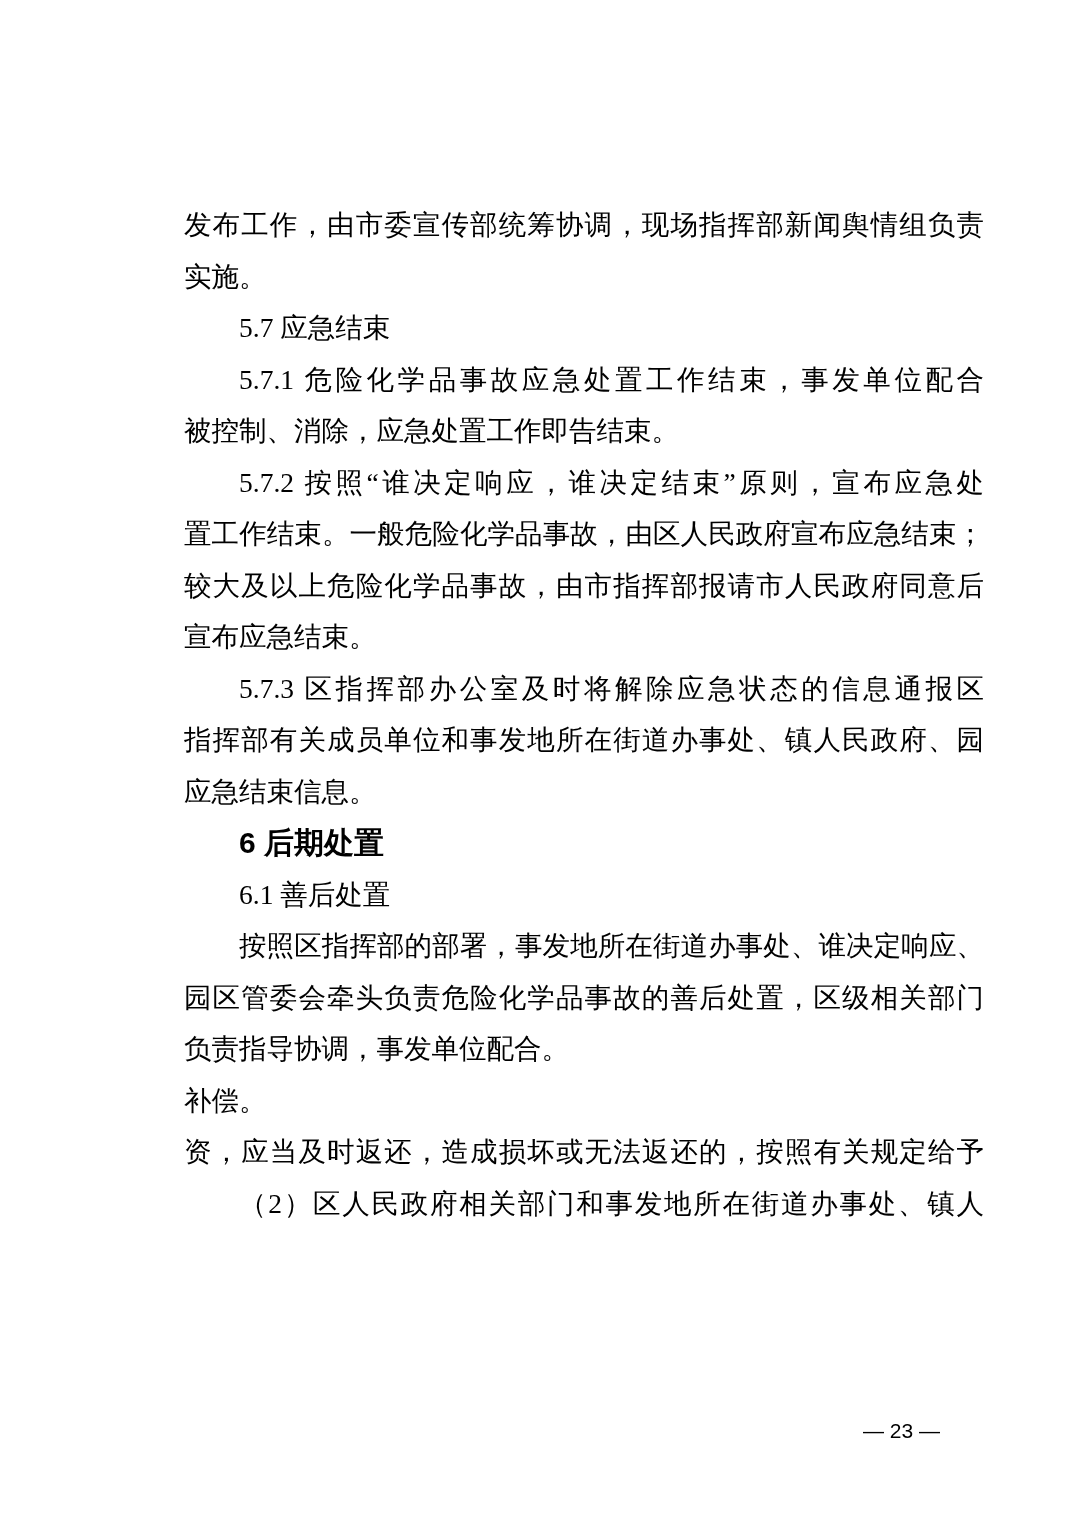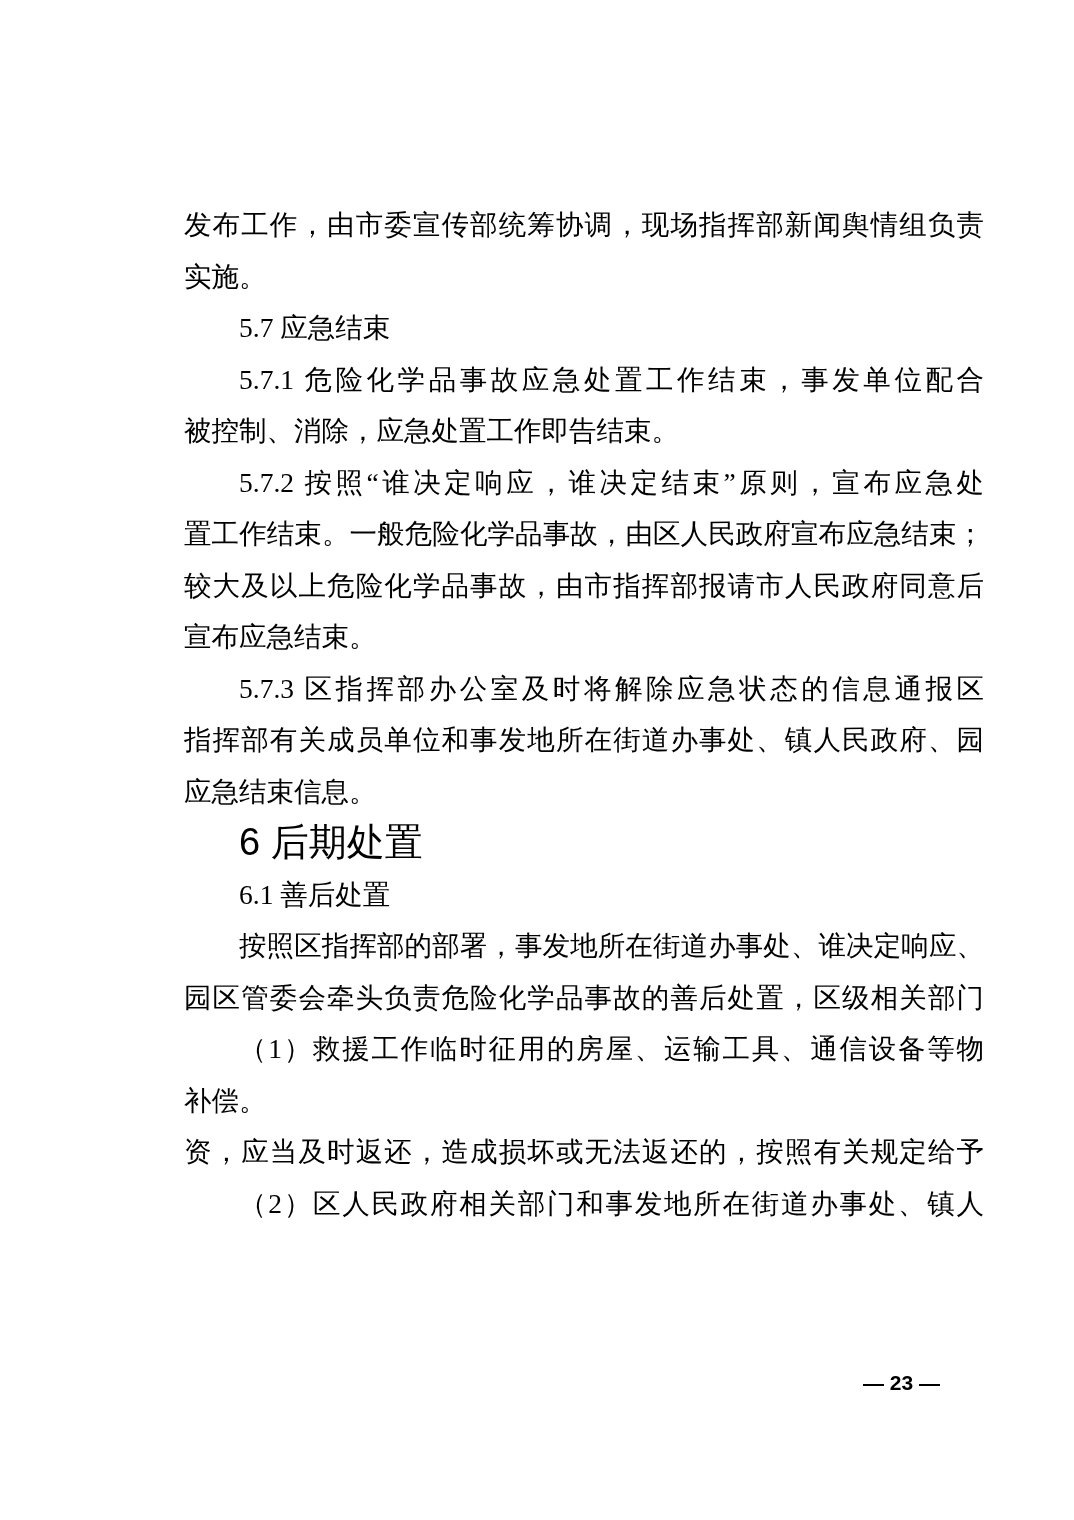--- a/index.html
+++ b/index.html
@@ -38,32 +38,31 @@
   }
   .line.endline {
     text-align: right;
     text-align-last: left;
   }
   .line.indent {
     text-indent: 55px;
   }
   .line.heading {
     font-family: "Liberation Sans", "DejaVu Sans", sans-serif;
-    font-weight: normal;
-    font-size: 38px;
+    font-weight: bold;
+    font-size: 30px;
   }
   .page-number {
     position: absolute;
     right: 134px;
-    top: 1368px;
+    top: 1416px;
     font-size: 21px;
     line-height: 30px;
     font-family: "Liberation Sans", "DejaVu Sans", sans-serif;
     color: #000000;
-    font-weight: bold;
   }
 </style>
 </head>
 <body>
 
 <div class="doc-page">
   <div class="doc-content" id="doc-content">
       <div class="line stretch">发布工作，由市委宣传部统筹协调，现场指挥部新闻舆情组负责</div>
       <div class="line endline">实施。</div>
       <div class="line indent endline">5.7 应急结束</div>
@@ -73,19 +72,19 @@
       <div class="line stretch">置工作结束。一般危险化学品事故，由区人民政府宣布应急结束；</div>
       <div class="line stretch">较大及以上危险化学品事故，由市指挥部报请市人民政府同意后</div>
       <div class="line endline">宣布应急结束。</div>
       <div class="line indent stretch">5.7.3 区指挥部办公室及时将解除应急状态的信息通报区</div>
       <div class="line stretch">指挥部有关成员单位和事发地所在街道办事处、镇人民政府、园</div>
       <div class="line endline">应急结束信息。</div>
       <div class="line heading indent endline">6 后期处置</div>
       <div class="line indent endline">6.1 善后处置</div>
       <div class="line indent stretch">按照区指挥部的部署，事发地所在街道办事处、谁决定响应、</div>
       <div class="line stretch">园区管委会牵头负责危险化学品事故的善后处置，区级相关部门</div>
-      <div class="line indent stretch">（1）救援工作临时征用的房屋、运输工具、通信设备等物</div>
+      <div class="line endline">负责指导协调，事发单位配合。</div>
       <div class="line endline">补偿。</div>
       <div class="line stretch">资，应当及时返还，造成损坏或无法返还的，按照有关规定给予</div>
       <div class="line indent stretch">（2）区人民政府相关部门和事发地所在街道办事处、镇人</div>
     </div>
   <div class="page-number">— 23 —</div>
 </div>
 
 </body></html>

